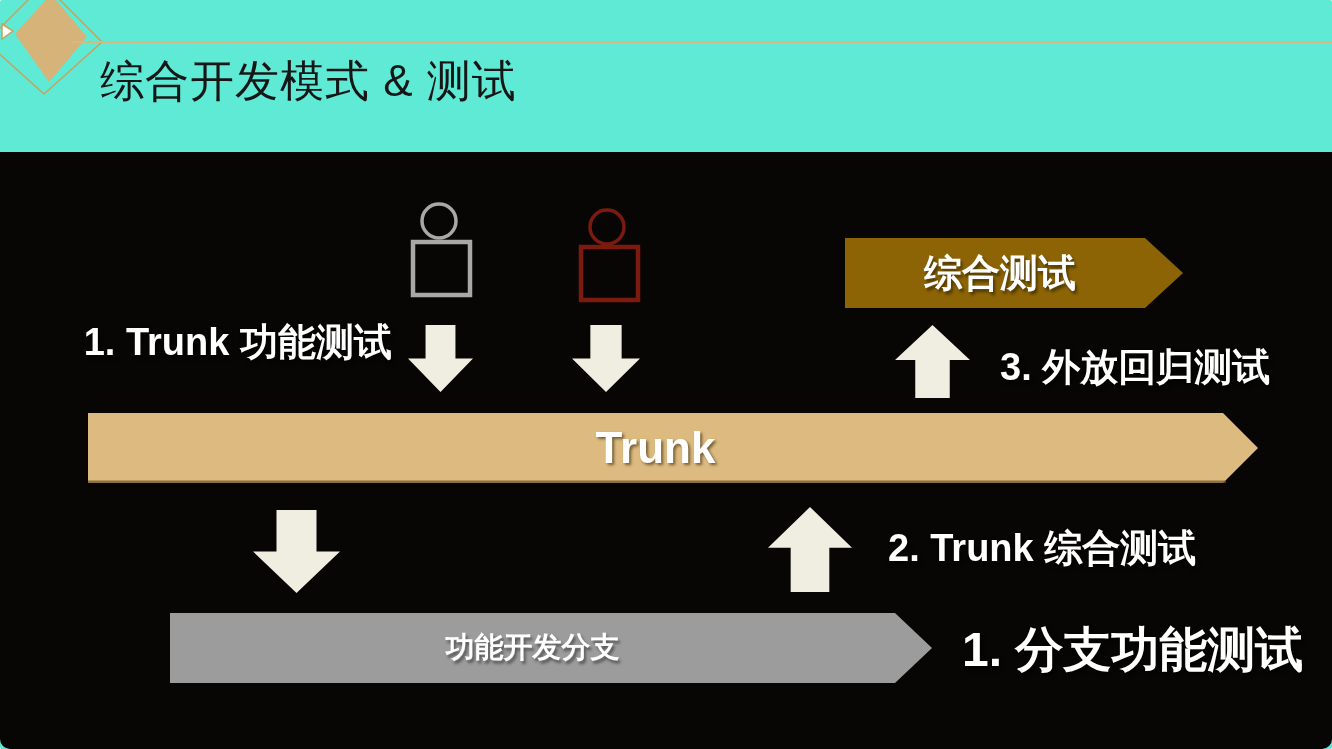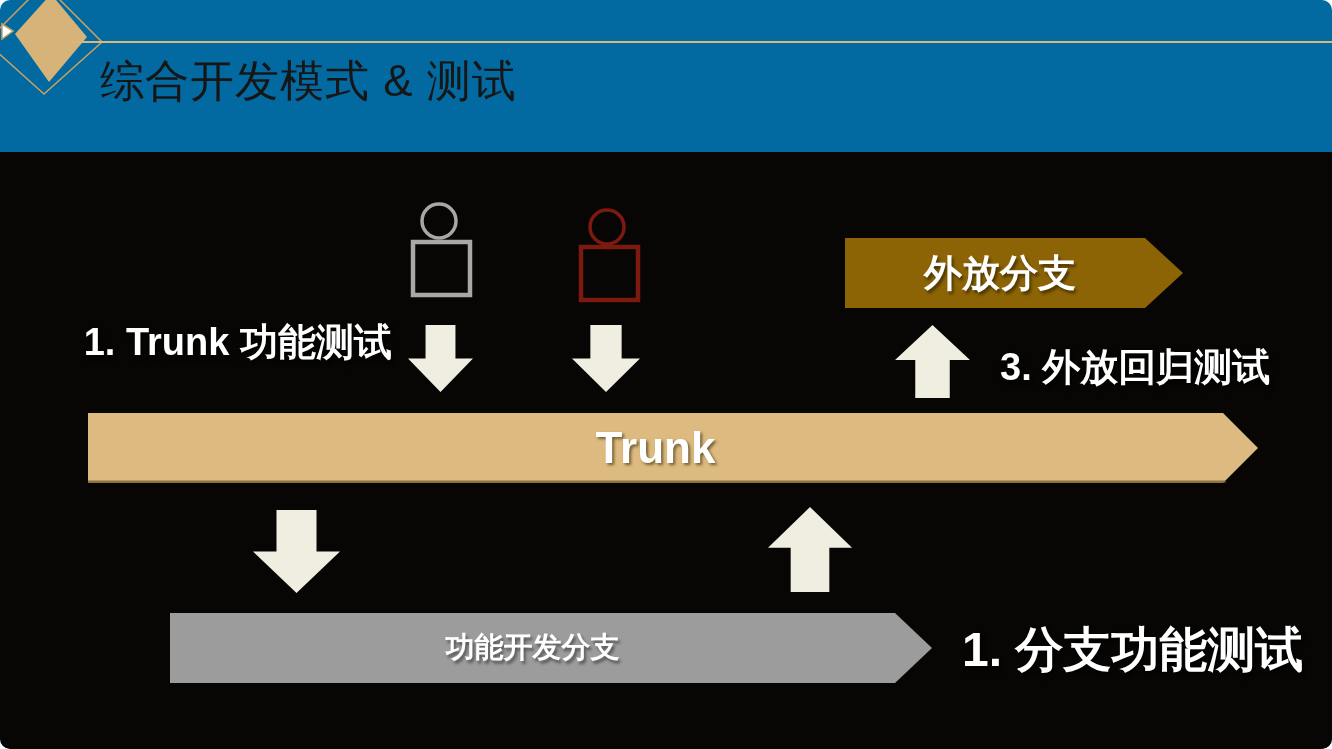--- a/index.html
+++ b/index.html
@@ -1,19 +1,19 @@
 <!DOCTYPE html>
 <html><head>
 <meta charset="utf-8">
 <style>
   html,body{margin:0;padding:0;background:#ffffff;}
   .slide{
-    position:relative;width:1332px;height:749px;background:#0369a1;
+    position:relative;width:1332px;height:749px;background:#5eead4;
     overflow:hidden;font-family:"Liberation Sans",sans-serif;
-    border-radius:10px;
+    border-radius:2px;
   }
   
   .accent-line{
     position:absolute;left:72px;top:41px;width:1260px;height:2px;
     background:#d8b87e;
   }
   .logo{position:absolute;left:0;top:0;overflow:visible;}
   .slide-title{
     position:absolute;left:100px;top:52px;width:900px;
     font-size:44px;font-weight:500;color:#161616;letter-spacing:1px;
@@ -65,21 +65,21 @@
     </svg>
     <svg class="abs" style="left:572px;top:173px" width="68" height="67" viewBox="0 0 100 100" preserveAspectRatio="none">
       <polygon points="27,0 73,0 73,50 100,50 50,100 0,50 27,50" fill="#f0eee1"></polygon>
     </svg>
 
     <div class="abs lbl" style="left:30px;top:168px;width:362px;">1. Trunk 功能测试</div>
 
     <svg class="abs" style="left:845px;top:86px" width="338" height="70" viewBox="0 0 338 70">
       <polygon points="0,0 300,0 338,35 300,70 0,70" fill="#8c6406"></polygon>
     </svg>
-    <div class="abs banner-text" style="left:845px;top:86px;width:310px;height:70px;font-size:38px">外放分支</div>
+    <div class="abs banner-text" style="left:845px;top:86px;width:310px;height:70px;font-size:38px">综合测试</div>
 
     <svg class="abs" style="left:895px;top:173px" width="75" height="73" viewBox="0 0 100 100" preserveAspectRatio="none">
       <polygon points="50,0 100,48 73,48 73,100 27,100 27,48 0,48" fill="#f0eee1"></polygon>
     </svg>
 
     <div class="abs lbl" style="left:1000px;top:193px">3. 外放回归测试</div>
 
     <svg class="abs" style="left:88px;top:261px" width="1170" height="70" viewBox="0 0 1170 70">
       <polygon points="0,0 1135,0 1170,35 1135,70 0,70" fill="#ddbb80"></polygon>
       <path d="M0 68.8 H1138" stroke="#6b5426" stroke-width="2.5" opacity="0.7"></path>
@@ -87,20 +87,21 @@
     <div class="abs banner-text" style="left:88px;top:261px;width:1135px;height:70px;font-size:44px;text-shadow:2px 2px 3px rgba(90,70,30,.8)">Trunk</div>
 
     <svg class="abs" style="left:253px;top:358px" width="87" height="83" viewBox="0 0 100 100" preserveAspectRatio="none">
       <polygon points="27,0 73,0 73,50 100,50 50,100 0,50 27,50" fill="#f0eee1"></polygon>
     </svg>
 
     <svg class="abs" style="left:768px;top:355px" width="84" height="85" viewBox="0 0 100 100" preserveAspectRatio="none">
       <polygon points="50,0 100,48 73,48 73,100 27,100 27,48 0,48" fill="#f0eee1"></polygon>
     </svg>
 
+    <div class="abs lbl" style="left:888px;top:374px">2. Trunk 综合测试</div>
 
     <svg class="abs" style="left:170px;top:461px" width="762" height="70" viewBox="0 0 762 70">
       <polygon points="0,0 725,0 762,35 725,70 0,70" fill="#9c9c9c"></polygon>
     </svg>
     <div class="abs banner-text" style="left:170px;top:461px;width:725px;height:70px;font-size:29px">功能开发分支</div>
 
     <div class="abs lbl" style="left:962px;top:473px;font-size:48px;line-height:50px">1. 分支功能测试</div>
 
   </div>
 </div>

